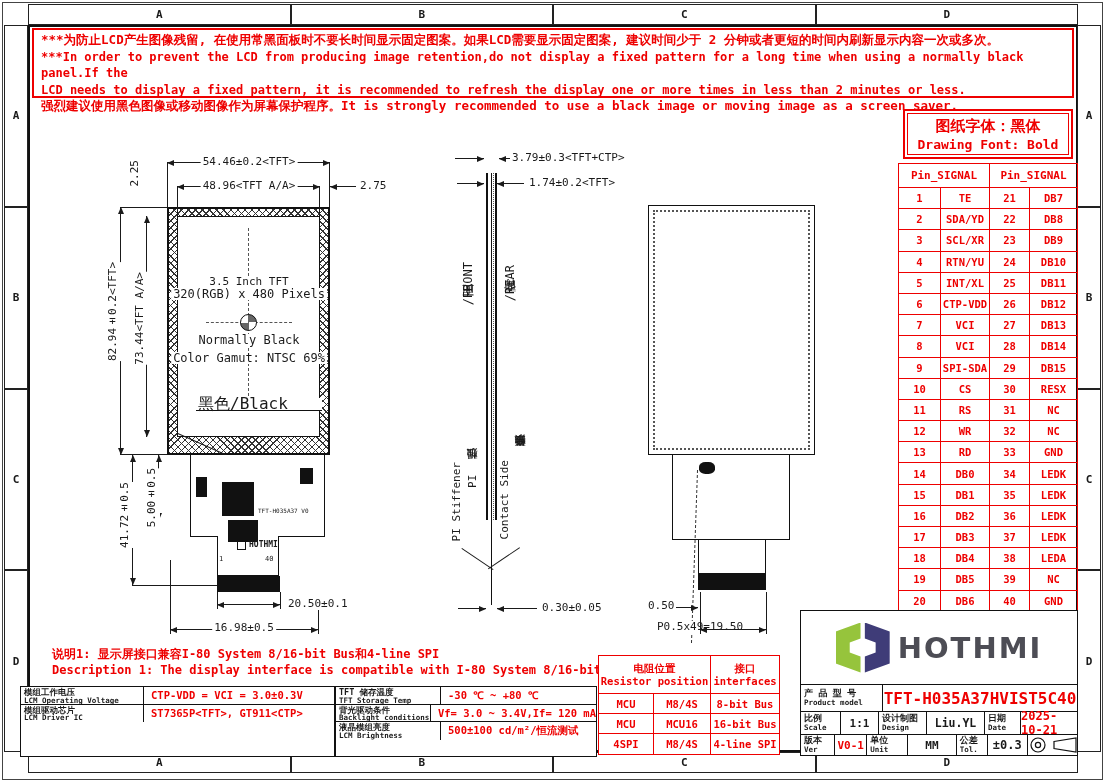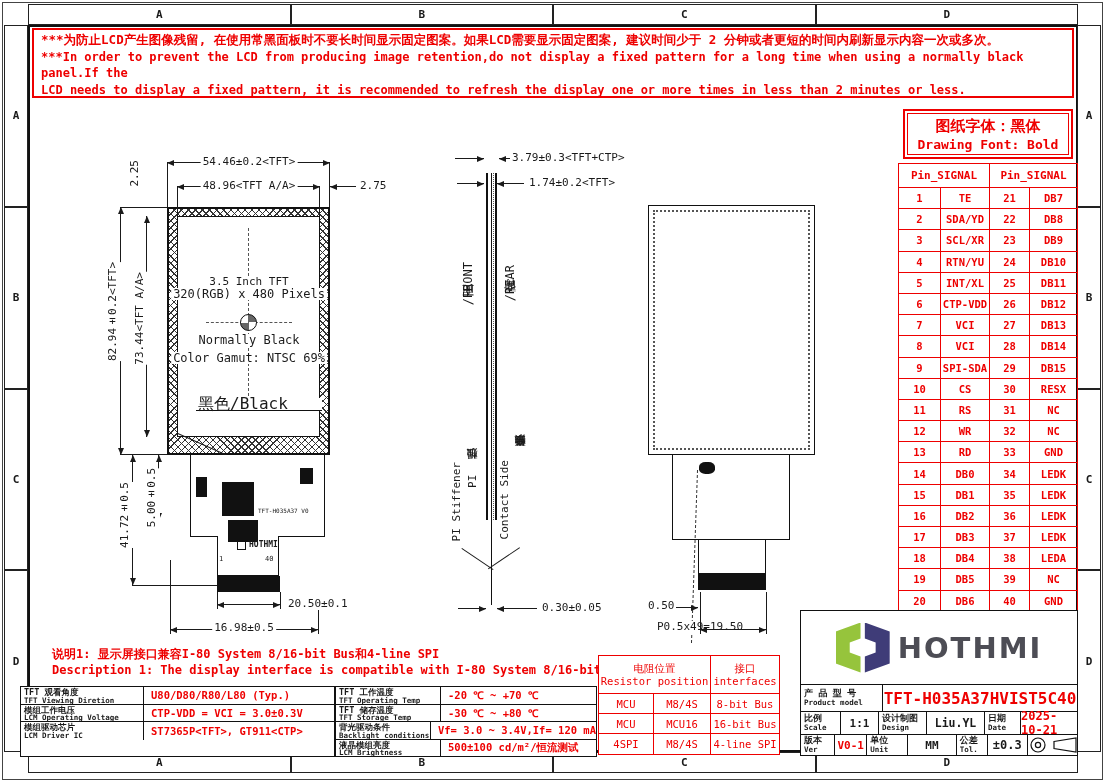--- a/index.html
+++ b/index.html
@@ -44,21 +44,21 @@
 .prow .c2{width:49px;border-right:1px solid var(--red)}
 .prow .c3{width:40px;border-right:1px solid var(--red)}
 .prow .c4{flex:1}
 .spec{position:absolute;border:1.5px solid #111;background:#fff}
 .srow{display:flex;height:17.5px;border-bottom:1px solid #111}
 .srow:last-of-type{border-bottom:none}
 .sl{padding:1px 0 0 3px;border-right:1px solid #111}
 .sl .zh{font-size:8.5px;font-weight:bold;line-height:8.5px;white-space:nowrap}
 .sl .en{font-size:7.5px;font-weight:bold;line-height:8px;white-space:nowrap}
 .sv{flex:1;color:var(--red);font-weight:bold;font-size:10.5px;display:flex;align-items:center;padding-left:7px;white-space:nowrap}
-.rt{position:absolute;left:598px;top:655px;width:182px;border:1.5px solid var(--red);color:var(--red);font-weight:normal;background:#fff}
+.rt{position:absolute;left:598px;top:655px;width:182px;border:1.5px solid var(--red);color:var(--red);font-weight:bold;background:#fff}
 .rt-h{display:flex;height:38px;border-bottom:1px solid var(--red)}
 .rt-h div{display:flex;flex-direction:column;align-items:center;justify-content:center;font-size:10.5px;line-height:13px}
 .rt-h .hp{width:112px;border-right:1px solid var(--red)}
 .rt-h .hi{flex:1}
 .rrow{display:flex;height:20px;border-bottom:1px solid var(--red);font-size:10.5px}
 .rrow:last-of-type{border-bottom:none}
 .rrow span{display:flex;align-items:center;justify-content:center}
 .rrow .r1{width:55px;border-right:1px solid var(--red)}
 .rrow .r2{width:57px;border-right:1px solid var(--red)}
 .rrow .r3{flex:1}
@@ -110,20 +110,21 @@
   <div class="zc">A</div>
     <div class="zc">B</div>
     <div class="zc">C</div>
     <div class="zc">D</div>
 </div>
 
 <div class="warn">
   <div class="l1">***为防止LCD产生图像残留, 在使用常黑面板时不要长时间显示固定图案。如果LCD需要显示固定图案, 建议时间少于 2 分钟或者更短的时间内刷新显示内容一次或多次。</div>
   <div class="l2">***In order to prevent the LCD from producing image retention,do not display a fixed pattern for a long time when using a normally black panel.If the</div>
   <div class="l3"> LCD needs to display a fixed pattern, it is recommended to refresh the display one or more times in less than 2 minutes or less.</div>
+  <div class="l4">强烈建议使用黑色图像或移动图像作为屏幕保护程序。It is strongly recommended to use a black image or moving image as a screen saver.</div>
 </div>
 
 <div class="fnote">
   <div class="in">
     <div class="zh">图纸字体：黑体</div>
     <div class="en">Drawing Font: Bold</div>
   </div>
 </div>
 
 <div class="pt">
@@ -345,51 +346,37 @@
 <div class="seg-ar" style="left:676px;top:607px;width:22px"></div>
 <span class="lbl" style="left:655px;top:621px">P0.5x49=19.50</span>
 <div class="dl-h" style="left:700px;top:629px;width:66px"></div>
 <div class="ext-v" style="left:700px;top:592px;height:42px"></div>
 <div class="ext-v" style="left:766px;top:592px;height:42px"></div>
 
 <div class="note" style="left:52px;top:646px">说明1: 显示屏接口兼容I-80 System 8/16-bit Bus和4-line SPI</div>
 <div class="note" style="left:52px;top:663px">Description 1: The display interface is compatible with I-80 System 8/16-bit Bus and 4-line SPI.</div>
 
 <div class="spec" style="left:20px;top:686px;width:315px;height:71px">
-  <div class="srow">
-      <div class="sl" style="width:123px">
-        <div class="zh">TFT 观看角度</div>
-        <div class="en">TFT Viewing Diretion</div>
-      </div>
-      <div class="sv">U80/D80/R80/L80 (Typ.)</div>
-    </div>
     <div class="srow">
       <div class="sl" style="width:123px">
         <div class="zh">模组工作电压</div>
         <div class="en">LCM Operating Voltage</div>
       </div>
       <div class="sv">CTP-VDD = VCI = 3.0±0.3V</div>
     </div>
     <div class="srow">
       <div class="sl" style="width:123px">
         <div class="zh">模组驱动芯片</div>
         <div class="en">LCM Driver IC</div>
       </div>
       <div class="sv">ST7365P&lt;TFT&gt;, GT911&lt;CTP&gt;</div>
     </div>
 </div>
 
 <div class="spec" style="left:335px;top:686px;width:262px;height:71px">
-  <div class="srow">
-      <div class="sl" style="width:105px">
-        <div class="zh">TFT 工作温度</div>
-        <div class="en">TFT Operating Temp</div>
-      </div>
-      <div class="sv">-20 ℃ ~ +70 ℃</div>
-    </div>
     <div class="srow">
       <div class="sl" style="width:105px">
         <div class="zh">TFT 储存温度</div>
         <div class="en">TFT Storage Temp</div>
       </div>
       <div class="sv">-30 ℃ ~ +80 ℃</div>
     </div>
     <div class="srow">
       <div class="sl" style="width:105px">
         <div class="zh">背光驱动条件</div>

